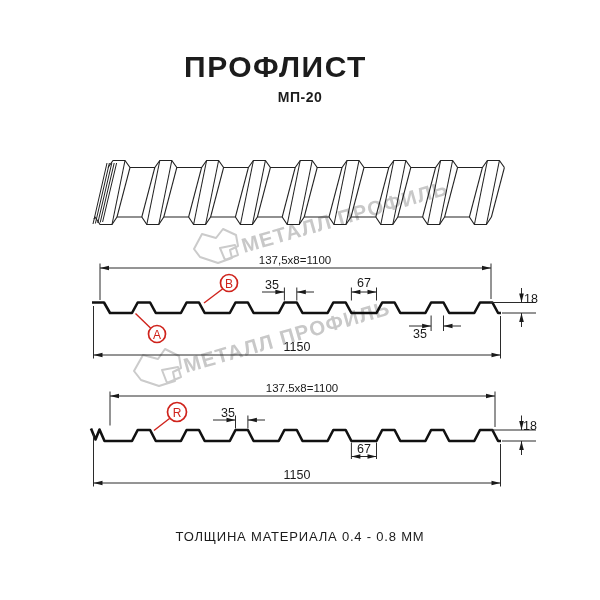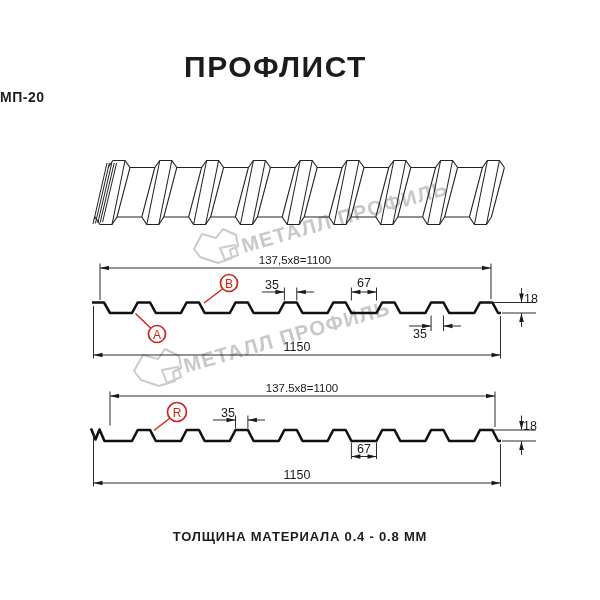--- a/index.html
+++ b/index.html
@@ -1,23 +1,23 @@
 <!DOCTYPE html>
 <html><head>
 <meta charset="utf-8">
 <style>
   html,body{margin:0;padding:0;background:#ffffff;}
   body{width:600px;height:600px;position:relative;overflow:hidden;
        font-family:"Liberation Sans",sans-serif;}
   .title{position:absolute;left:0;top:50px;width:551px;text-align:center;
          font-size:30px;font-weight:bold;letter-spacing:1.5px;color:#1c1c1c;}
-  .subtitle{position:absolute;left:0;top:89px;width:600px;text-align:left;
+  .subtitle{position:absolute;left:0;top:89px;width:600px;text-align:center;
          font-size:14px;font-weight:bold;letter-spacing:.5px;color:#1c1c1c;}
   .footer{position:absolute;left:0;top:529px;width:600px;text-align:center;
-         font-size:13px;font-weight:bold;letter-spacing:.8px;color:#1c1c1c;}
+         font-size:13px;font-weight:normal;letter-spacing:.8px;color:#1c1c1c;}
   svg{position:absolute;left:0;top:0;}
   svg text{font-family:"Liberation Sans",sans-serif;fill:#1a1a1a;}
   .dim{font-size:12.5px;}
   .dimw{font-size:11.5px;}
   .redtxt{fill:#cf231c;font-size:12px;}
   .wm{font-size:20.5px;font-weight:bold;letter-spacing:1.2px;fill:#c8c8c8;}
 </style>
 </head>
 <body>
 

